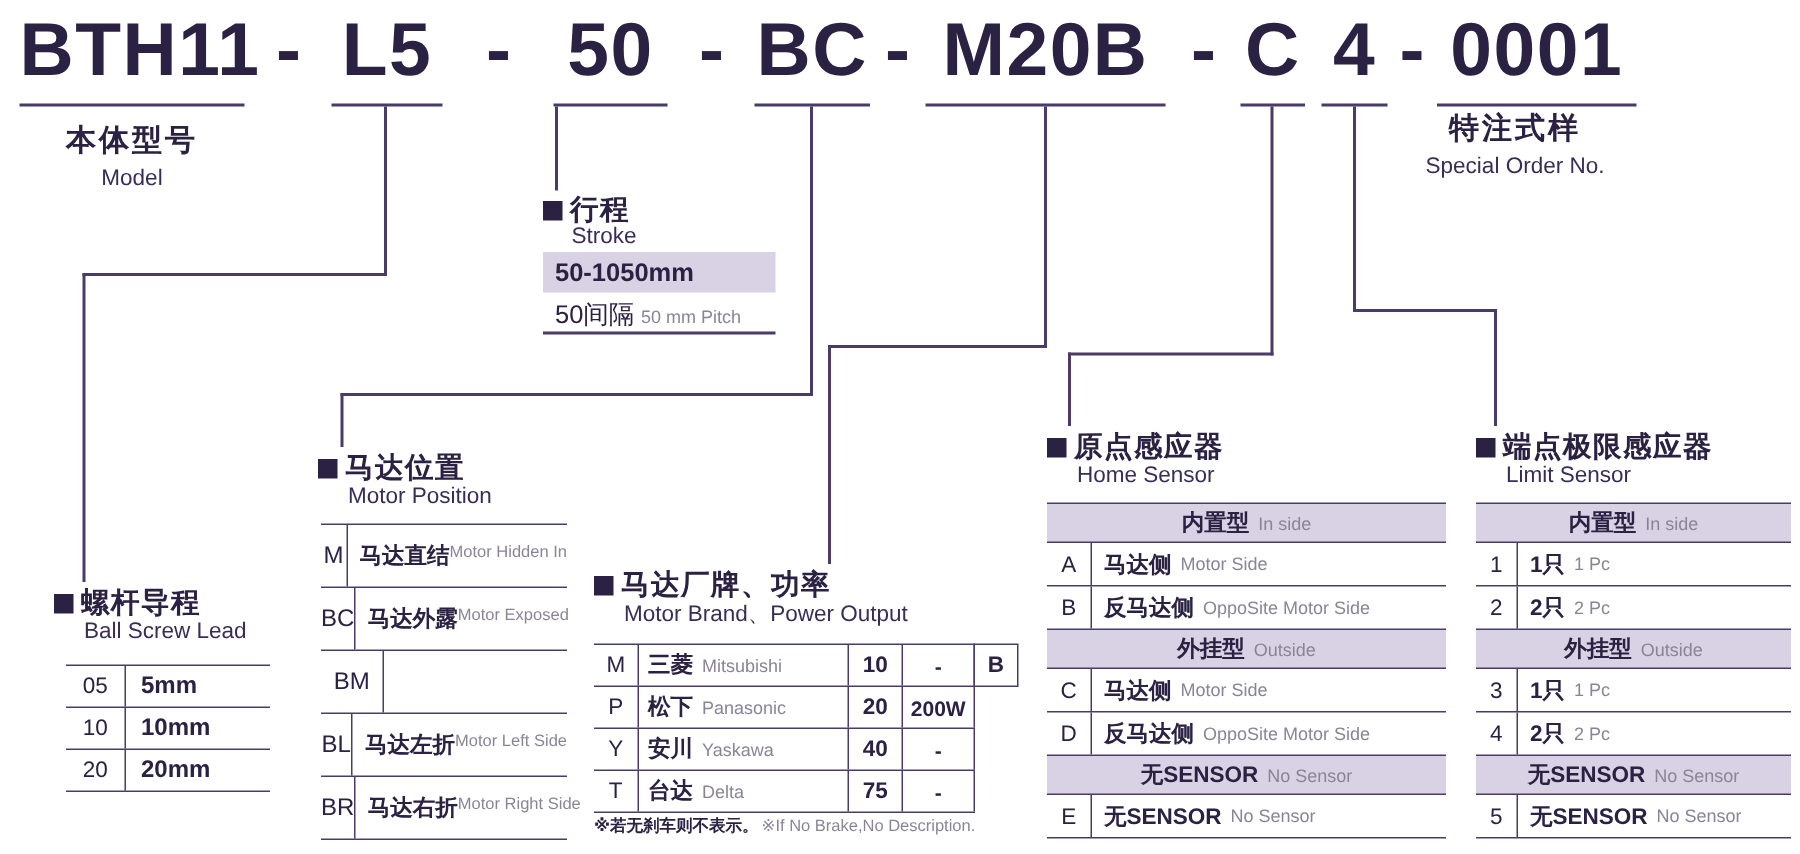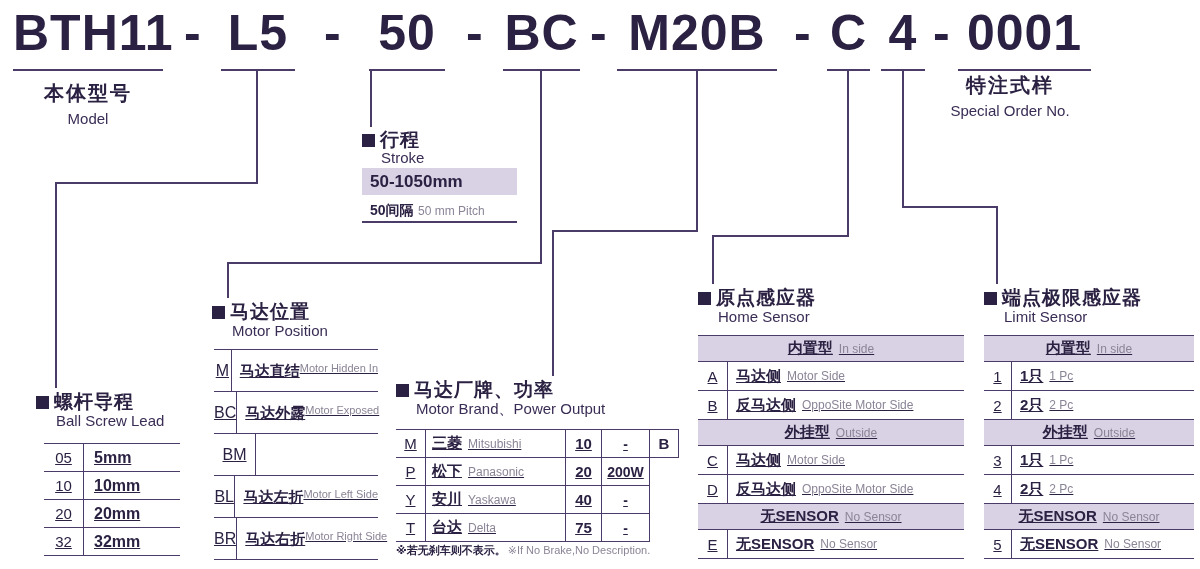--- a/index.html
+++ b/index.html
@@ -37,24 +37,24 @@
   .sec-en{position:absolute;font-size:15px;color:#3a2d55;white-space:nowrap;}
   
   .stroke-range{
     position:absolute;width:155px;height:27px;background:var(--lav);
     font-size:17px;font-weight:bold;line-height:27px;padding-left:8px;
   }
   .stroke-pitch{
     position:absolute;width:155px;height:27px;line-height:27px;
     border-bottom:2px solid var(--bd);padding-left:8px;white-space:nowrap;
   }
-  .pitch-zh{font-size:14px;font-weight:bold;}
+  .pitch-zh{font-size:17px;font-weight:normal;}
   .pitch-en{font-size:12px;color:var(--mut);}
   
-  .tbl{position:absolute;border-top:1px solid var(--bd);text-decoration:underline;}
+  .tbl{position:absolute;border-top:1px solid var(--bd);}
   .trow{display:flex;align-items:center;border-bottom:1px solid var(--bd);}
   .ccode{display:flex;align-items:center;justify-content:center;
          align-self:stretch;border-right:1px solid var(--bd);font-size:15px;}
   .zh{font-size:15px;font-weight:bold;white-space:nowrap;}
   .en{font-size:12px;color:var(--mut);white-space:nowrap;}
   .subhead{display:flex;align-items:center;justify-content:center;gap:6px;
            background:var(--lav);border-bottom:1px solid var(--bd);}
   
   .bsl-row{height:28px;}
   .bsl-code{width:40px;}
@@ -165,24 +165,20 @@
     <span class="bsl-val">5mm</span>
   </div>
   <div class="trow bsl-row">
     <span class="ccode bsl-code">10</span>
     <span class="bsl-val">10mm</span>
   </div>
   <div class="trow bsl-row">
     <span class="ccode bsl-code">20</span>
     <span class="bsl-val">20mm</span>
   </div>
-  <div class="trow bsl-row">
-    <span class="ccode bsl-code">32</span>
-    <span class="bsl-val">32mm</span>
-  </div>
 </div>
 
 <div class="sec-head" style="left:212px;top:299px">
   <span class="sq"></span><span>马达位置</span>
 </div>
 <div class="sec-en" style="left:232px;top:322px">Motor Position</div>
 <div class="tbl" style="left:214px;top:349px;width:164px">
   <div class="trow mp-row">
     <span class="ccode mp-code">M</span>
     <span class="mp-desc">

